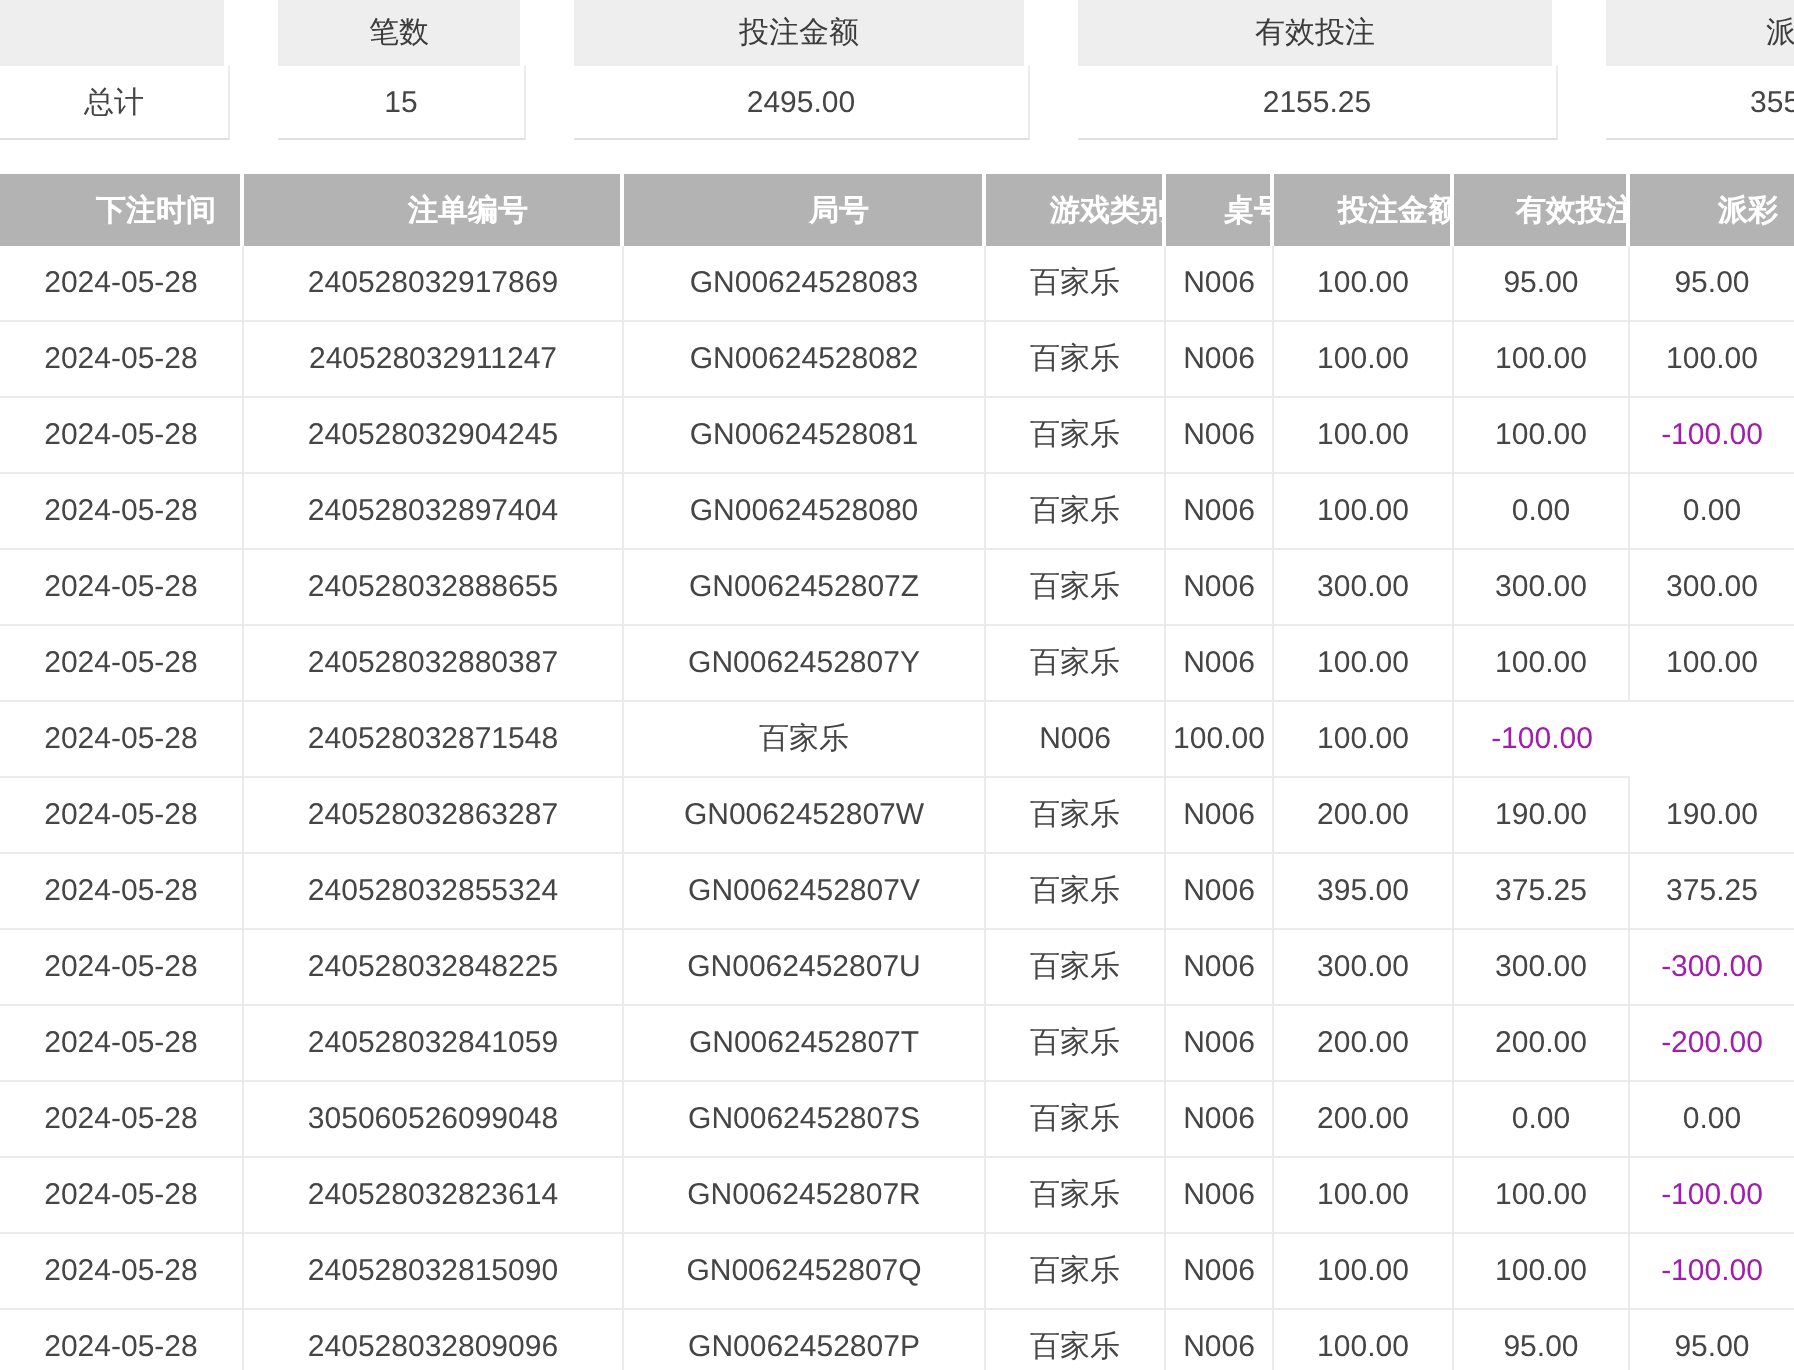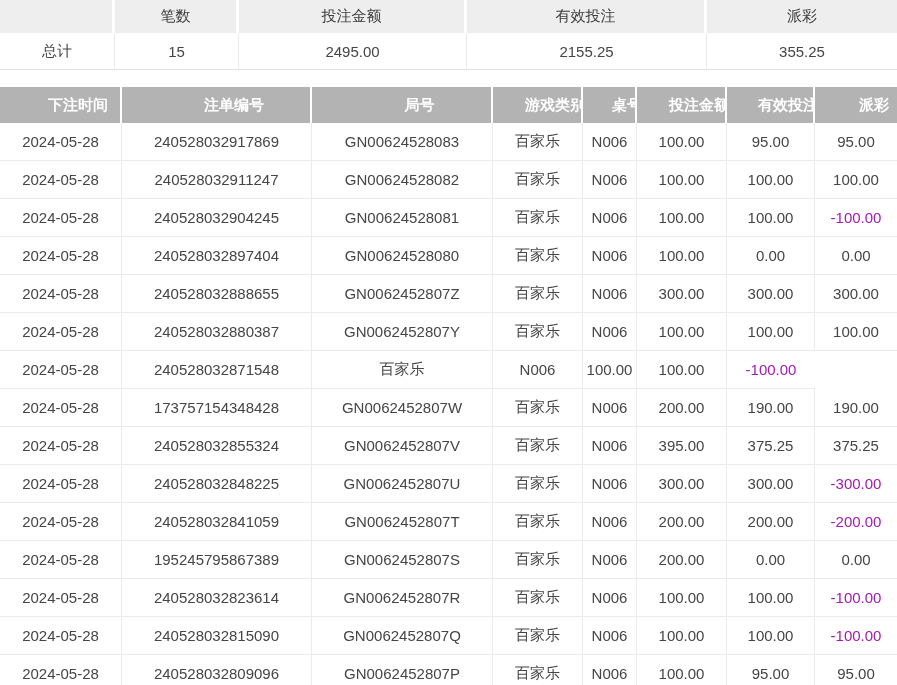--- a/index.html
+++ b/index.html
@@ -9,21 +9,21 @@
     overflow: hidden;
     font-family: "Liberation Sans", "DejaVu Sans", sans-serif;
   }
   .cell {
     display: flex; align-items: center; justify-content: center;
     font-size: 15px; color: #454545;
     overflow: hidden; white-space: nowrap;
   }
 
   
-  .sum-grid { display: grid; grid-template-columns: 115px 124px 228px 240px 190px; }
+  .sum-grid { display: grid; grid-template-columns: 115px 124px 228px 240px 190px; gap: 24px; }
   .sum-head .cell {
     height: 33px; background: #eeeeee; color: #3c3c3c;
     border-right: 3px solid #fff;
   }
   .sum-head .cell:last-child { border-right: none; }
   .sum-body .cell {
     height: 37px; background: #fff;
     border-right: 1px solid #ebebeb;
     border-bottom: 1px solid #e0e0e0;
   }
@@ -149,21 +149,21 @@
     <div class="cell">240528032871548</div>
     <div class="cell">百家乐</div>
     <div class="cell">N006</div>
     <div class="cell">100.00</div>
     <div class="cell">100.00</div>
     <div class="cell neg">-100.00</div>
   </div>
 
   <div class="det-grid det-row">
     <div class="cell">2024-05-28</div>
-    <div class="cell">173757154348428</div>
+    <div class="cell">240528032863287</div>
     <div class="cell">GN0062452807W</div>
     <div class="cell">百家乐</div>
     <div class="cell">N006</div>
     <div class="cell">200.00</div>
     <div class="cell">190.00</div>
     <div class="cell">190.00</div>
   </div>
 
   <div class="det-grid det-row">
     <div class="cell">2024-05-28</div>
@@ -193,21 +193,21 @@
     <div class="cell">GN0062452807T</div>
     <div class="cell">百家乐</div>
     <div class="cell">N006</div>
     <div class="cell">200.00</div>
     <div class="cell">200.00</div>
     <div class="cell neg">-200.00</div>
   </div>
 
   <div class="det-grid det-row">
     <div class="cell">2024-05-28</div>
-    <div class="cell">195245795867389</div>
+    <div class="cell">305060526099048</div>
     <div class="cell">GN0062452807S</div>
     <div class="cell">百家乐</div>
     <div class="cell">N006</div>
     <div class="cell">200.00</div>
     <div class="cell">0.00</div>
     <div class="cell">0.00</div>
   </div>
 
   <div class="det-grid det-row">
     <div class="cell">2024-05-28</div>

